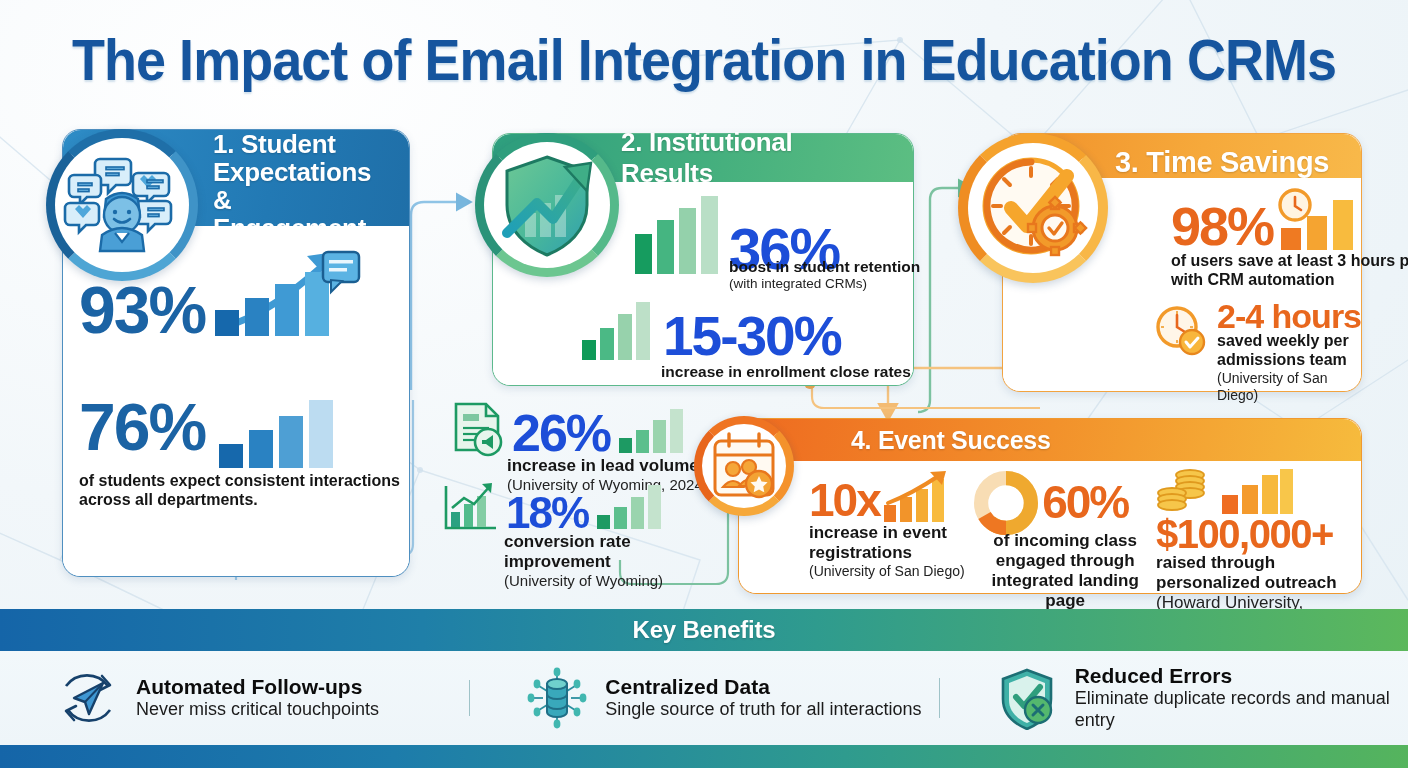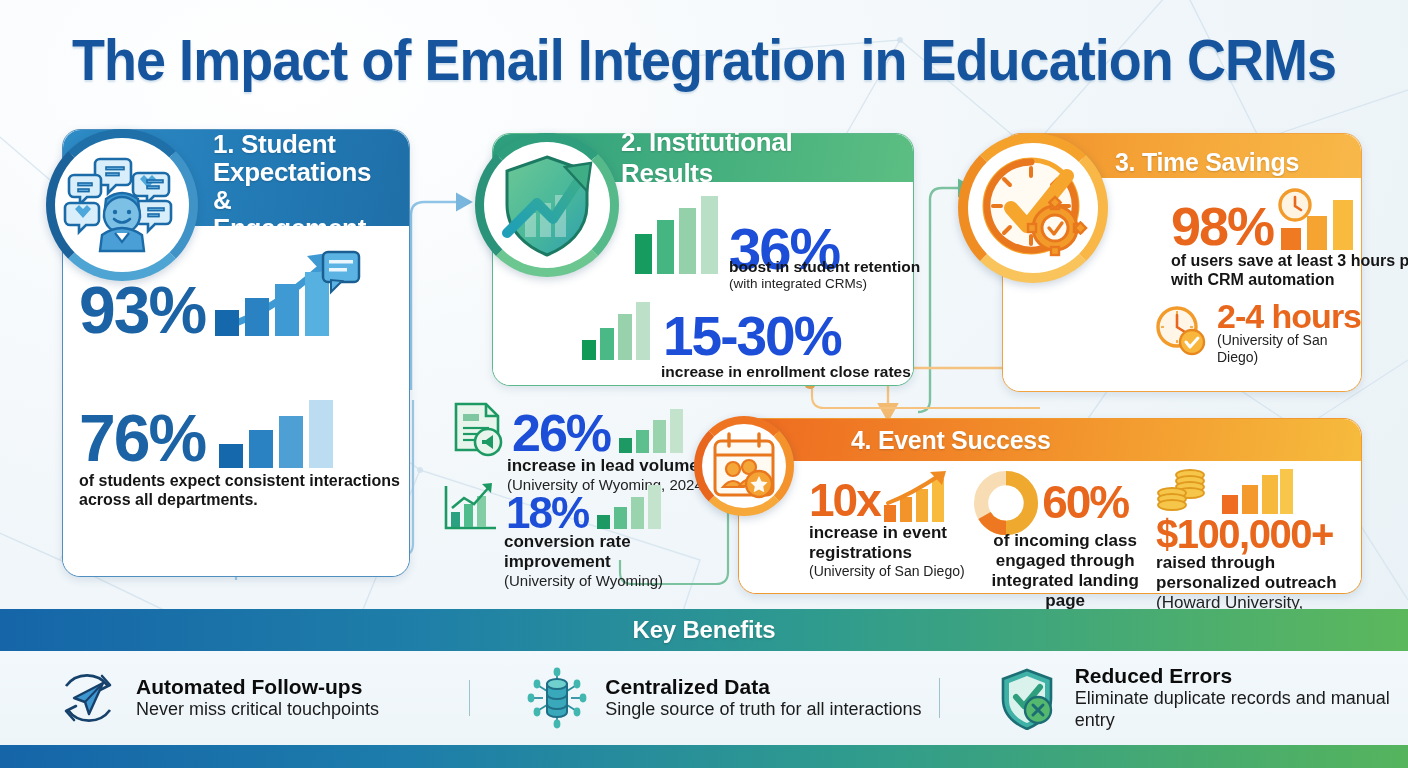--- a/index.html
+++ b/index.html
@@ -52,21 +52,21 @@
   #panel2{ left:492px; top:133px; width:422px; height:253px;
            border:1px solid #5cb98c; }
   #panel2 .hdr{ background:linear-gradient(100deg,#2e9f7e 0%,#46b07e 55%,#5cbe82 100%);
                 height:48px; font-size:26px; justify-content:flex-start; padding-left:128px;}
   #panel2 .body{ top:48px; }
 
   
   #panel3{ left:1002px; top:133px; width:360px; height:259px;
            border:1px solid #f2a33f; }
   #panel3 .hdr{ background:linear-gradient(100deg,#f0902a 0%,#f6a93b 55%,#f8b94a 100%);
-                height:56px; font-size:25px; justify-content:flex-start; padding-left:112px;}
+                height:56px; font-size:29px; justify-content:flex-start; padding-left:112px;}
   #panel3 .body{ top:44px; }
 
   
   #panel4{ left:738px; top:418px; width:624px; height:176px;
            border:1px solid #f0992f; }
   #panel4 .hdr{ background:linear-gradient(100deg,#ee6a20 0%,#f2912b 50%,#f6bb3d 100%);
                 height:42px; font-size:25px; justify-content:flex-start; padding-left:112px;}
   #panel4 .body{ top:42px; }
 
   
@@ -191,21 +191,21 @@
                 <rect x="112" y="2" width="36" height="30" rx="5" fill="#5bb3e3" stroke="#1b5f92" stroke-width="2.5"></rect>
                <path d="M120,30 L120,42 L131,31 z" fill="#5bb3e3" stroke="#1b5f92" stroke-width="2"></path>
                <rect x="118" y="10" width="24" height="3.5" fill="#eaf6fd"></rect>
                <rect x="118" y="18" width="18" height="3.5" fill="#eaf6fd"></rect>
               </g>
           </svg>
         </div>
       </div>
 
       <div style="position:absolute;left:16px;top:170px;width:330px;">
-        <div style="display:flex;align-items:flex-end;gap:12px;">
+        <div style="display:flex;align-items:flex-start;gap:12px;">
           <div class="big blueBig" style="font-size:66px;">76%</div>
           <svg width="120" height="74" viewBox="0 0 120 74">
             <rect x="2" y="48" width="24" height="24" fill="#1668ac"></rect>
             <rect x="32" y="34" width="24" height="38" fill="#2a82c2"></rect>
             <rect x="62" y="20" width="24" height="52" fill="#4e9fd4"></rect>
             <rect x="92" y="4" width="24" height="68" fill="#bcdcf1"></rect>
           </svg>
         </div>
         <div class="cap" style="margin-top:2px;font-size:16px;">of students expect consistent interactions across all departments.</div>
       </div>
@@ -384,20 +384,21 @@
               <path d="M24,7 v3"></path>
               <path d="M24,36 v3"></path>
               <path d="M8,23 h3"></path>
               <path d="M37,23 h3"></path>
             </g>
           <circle cx="39" cy="38" r="12" fill="#f8b63c" stroke="#e8871d" stroke-width="2.4"></circle>
           <path d="M33,38 l4,5 8,-9" stroke="#fff" stroke-width="3" fill="none" stroke-linecap="round" stroke-linejoin="round"></path>
         </svg>
         <div>
           <div class="big orangeBig" style="font-size:34px;letter-spacing:-1px;">2-4 hours</div>
+          <div class="cap" style="font-size:16px;">saved weekly per admissions team</div>
           <div class="sub" style="font-size:14px;">(University of San Diego)</div>
         </div>
       </div>
 
     </div>
   </div>
   <div class="badge" id="badge3">
     <svg width="116" height="116" viewBox="0 0 116 116">
       <circle cx="56" cy="56" r="46" fill="#fffaf2" stroke="#f6a62c" stroke-width="5"></circle>
       <path d="M56,12 a44,44 0 1 0 34,16" fill="none" stroke="#e8771d" stroke-width="7" stroke-linecap="round"></path>

